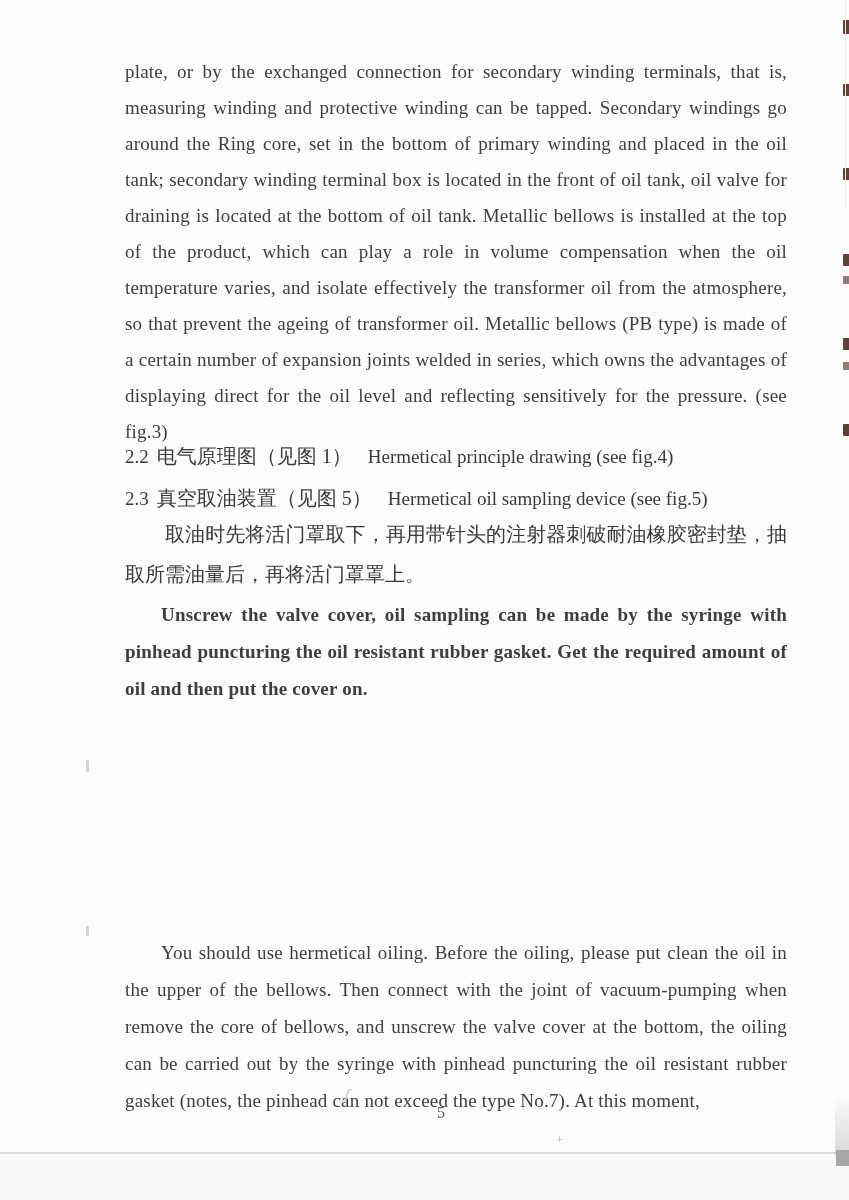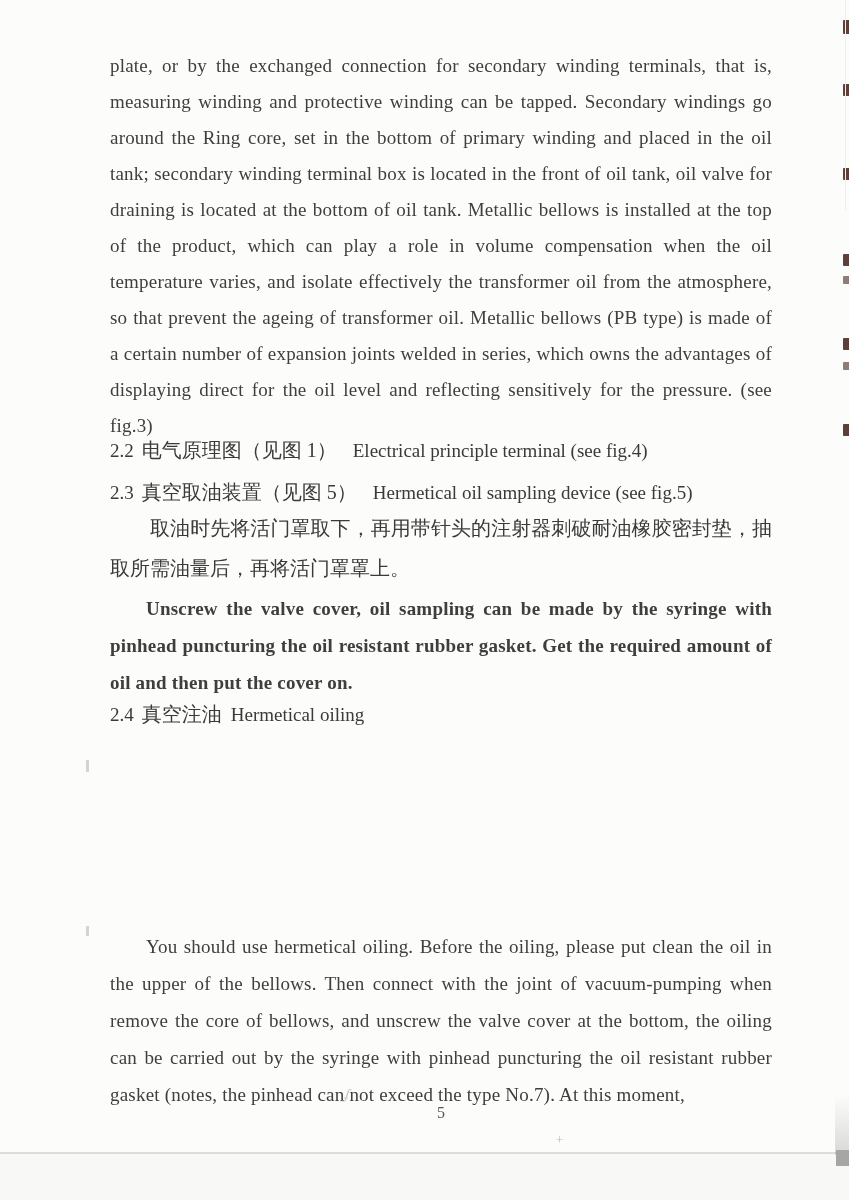--- a/index.html
+++ b/index.html
@@ -4,21 +4,21 @@
 <style>
   html,body { margin:0; padding:0; background:#ffffff; }
   .page {
     position:relative;
     width:849px; height:1200px;
     background:#fcfcfb;
     font-family:"Liberation Serif","DejaVu Serif",serif;
     color:#3e3e3e;
     overflow:hidden;
   }
-  .block { position:absolute; left:110px; width:662px; }
+  .block { position:absolute; left:125px; width:662px;margin-top:6px; }
   .p-en {
     font-size:19px; line-height:36px;
     text-align:justify; letter-spacing:0.2px;
   }
   .p-en.indent { text-indent:36px; }
   .p-zh {
     font-size:20px; line-height:40px;
     text-align:justify; text-indent:2em;
     color:#3a3a3a;
   }
@@ -51,34 +51,31 @@
   .top-edge-line { position:absolute; right:3px; top:0; width:1px; height:210px; background:#f0efed; }
 </style>
 </head>
 <body>
 
 <div class="page">
 
   <div class="block p-en" style="top:48px;">plate, or by the exchanged connection for secondary winding terminals, that is, measuring winding and protective winding can be tapped. Secondary windings go around the Ring core, set in the bottom of primary winding and placed in the oil tank; secondary winding terminal box is located in the front of oil tank, oil valve for draining is located at the bottom of oil tank. Metallic bellows is installed at the top of the product, which can play a role in volume compensation when the oil temperature varies, and isolate effectively the transformer oil from the atmosphere, so that prevent the ageing of transformer oil. Metallic bellows (PB type) is made of a certain number of expansion joints welded in series, which owns the advantages of displaying direct for the oil level and reflecting sensitively for the pressure. (see fig.3)</div>
 
   <div class="block heading" style="top:436px;">
-    <span class="num">2.2</span><span class="zh">电气原理图（见图 1）</span><span class="en">Electrical principle terminal (see fig.4)</span>
+    <span class="num">2.2</span><span class="zh">电气原理图（见图 1）</span><span class="en">Hermetical principle drawing (see fig.4)</span>
   </div>
 
   <div class="block heading" style="top:478px;">
     <span class="num">2.3</span><span class="zh">真空取油装置（见图 5）</span><span class="en">Hermetical oil sampling device (see fig.5)</span>
   </div>
 
   <div class="block p-zh" style="top:508px;font-family:Liberation Serif, serif;">取油时先将活门罩取下，再用带针头的注射器刺破耐油橡胶密封垫，抽取所需油量后，再将活门罩罩上。</div>
 
   <div class="block p-en indent" style="top:590px; line-height:37px;font-weight:bold;">Unscrew the valve cover, oil sampling can be made by the syringe with pinhead puncturing the oil resistant rubber gasket. Get the required amount of oil and then put the cover on.</div>
 
-  <div class="block heading tight" style="top:700px;">
-    <span class="num">2.4</span><span class="zh">真空注油</span><span class="en">Hermetical oiling</span>
-  </div>
 
 
   <div class="block p-en indent" style="top:928px; line-height:37px;">You should use hermetical oiling. Before the oiling, please put clean the oil in the upper of the bellows. Then connect with the joint of vacuum-pumping when remove the core of bellows, and unscrew the valve cover at the bottom, the oiling can be carried out by the syringe with pinhead puncturing the oil resistant rubber gasket (notes, the pinhead can not exceed the type No.7). At this moment,</div>
 
   <div class="page-number">5</div>
 
   <div class="edge-mark" style="top:20px;  height:14px;"></div>
   <div class="edge-mark" style="top:84px;  height:12px;"></div>
   <div class="edge-mark" style="top:168px; height:12px;"></div>
   <div class="edge-mark" style="top:254px; height:12px;"></div>

